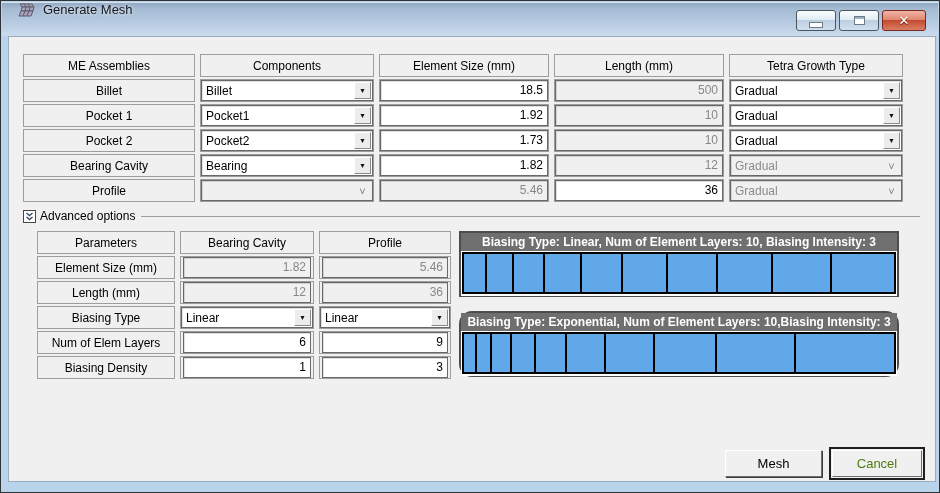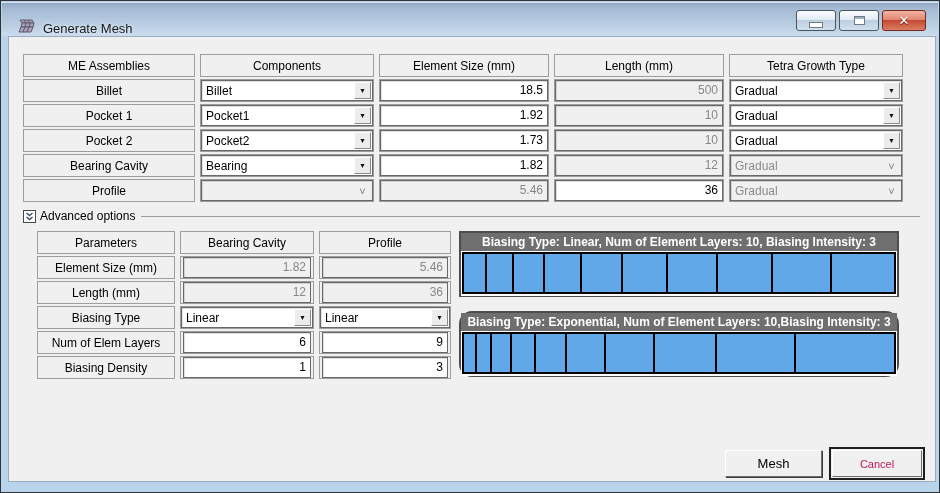--- a/index.html
+++ b/index.html
@@ -1,21 +1,21 @@
 <!DOCTYPE html>
 <html><head>
 <meta charset="utf-8">
 <style>
   html,body{margin:0;padding:0;background:#555;font-family:"Liberation Sans","DejaVu Sans",sans-serif;}
   .window{position:relative;width:940px;height:493px;box-sizing:border-box;
     background:#b9d4ea;border:1px solid #2e3338;overflow:hidden;}
   
   .titlebar{position:absolute;left:1px;top:1px;right:1px;height:34px;
     background:linear-gradient(#8ea6c2,#a5bbd4 20%,#bdd0e5 75%,#cbdcee);
-    box-shadow:inset 0 1px 0 rgba(255,255,255,.65);display:flex;align-items:flex-end;}
+    box-shadow:inset 0 1px 0 rgba(255,255,255,.65);display:flex;align-items:flex-start;}
   .title-icon{margin-left:14px;width:20px;height:18px;flex:0 0 auto;}
   .title-text{margin-left:7px;font-size:13px;color:#15181c;text-shadow:0 0 4px rgba(255,255,255,.9);}
   .winbtns{position:absolute;right:12px;top:8px;display:flex;gap:3px;}
   .wbtn{width:40px;height:21px;box-sizing:border-box;border:1px solid #49565f;border-radius:3px;
     background:linear-gradient(#fbfdfe,#e3ecf4 45%,#bccfe0 50%,#d2e0ee);
     display:flex;align-items:center;justify-content:center;position:relative;}
   .wbtn.close{width:44px;border-color:#7a291c;
     background:linear-gradient(#f1b3a5,#e18871 45%,#c44a33 50%,#d97f63);}
   .glyph-min{width:12px;height:4px;background:#fff;border:1px solid #6d7b87;margin-top:8px;}
   .glyph-max{width:11px;height:9px;box-sizing:border-box;border:1px solid #6d7b87;background:#fff;
@@ -61,21 +61,21 @@
   .seg:first-child{margin-left:0;}
   
   .btn93{position:absolute;box-sizing:border-box;background:#f0f0f0;font-size:13px;color:#000;
     display:flex;align-items:center;justify-content:center;
     border:1px solid;border-color:#ffffff #6d6d6d #6d6d6d #ffffff;
     box-shadow:1px 1px 0 #3c3c3c;}
   .btn-mesh{left:716px;top:413px;width:97px;height:27px;}
   .cancel-wrap{position:absolute;left:820px;top:410px;width:96px;height:33px;box-sizing:border-box;
     border:2px solid #1f1f1f;background:#f0f0f0;padding:1px;}
   .btn-cancel{position:relative;width:100%;height:100%;box-sizing:border-box;background:#f0f0f0;
-    font-size:11px;color:#be185d;display:flex;align-items:center;justify-content:center;
+    font-size:13px;color:#4d7c0f;display:flex;align-items:center;justify-content:center;
     border:1px solid;border-color:#ffffff #6d6d6d #6d6d6d #ffffff;}
 </style>
 </head>
 <body>
 
 <div class="window">
 
   <div class="titlebar">
     <svg class="title-icon" viewBox="0 0 20 18">
       <g stroke="#5f5a6e" stroke-width="1" fill="#aaa2b8">

